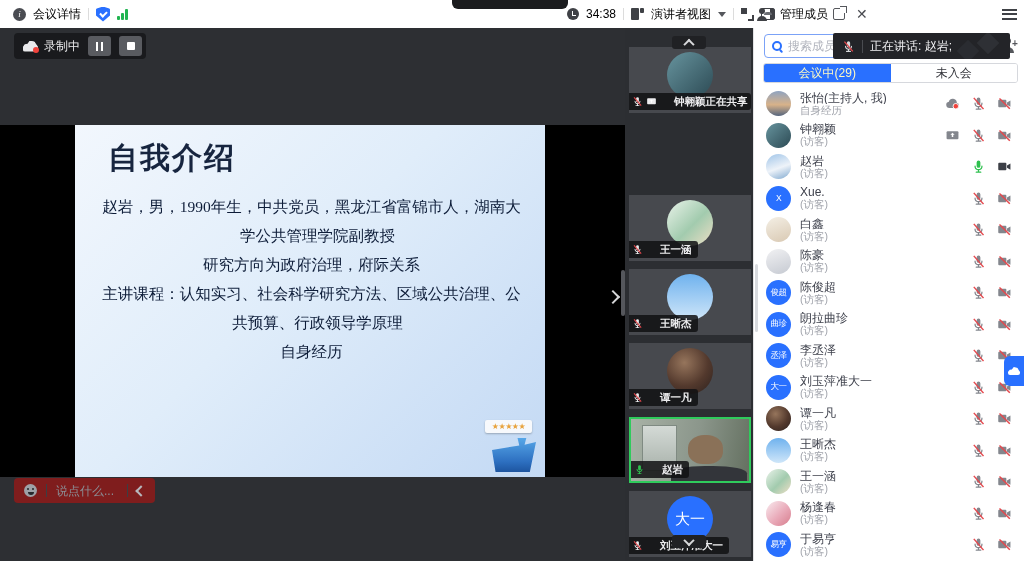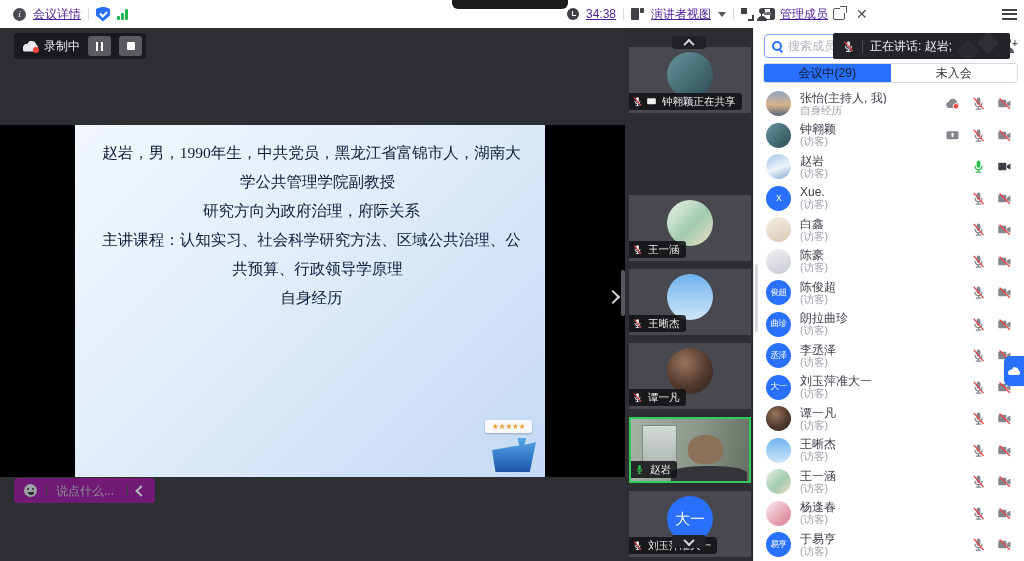--- a/index.html
+++ b/index.html
@@ -2,21 +2,21 @@
 <html><head>
 <meta charset="utf-8">
 <style>
   * { margin:0; padding:0; box-sizing:border-box; }
   body { font-family:"Liberation Sans", sans-serif; background:#888; }
   .app { position:relative; width:1024px; height:561px; background:#2d2f33; overflow:hidden; font-family:"Liberation Sans",sans-serif; }
 
   
   .topbar { position:absolute; top:0; left:0; width:1024px; height:28px; background:#fff; z-index:20; }
   .topbar .grp { position:absolute; top:0; height:28px; display:flex; align-items:center; gap:7px; }
-  .tb-text { font-size:12px; color:#4c1d95;text-decoration:underline; }
+  .tb-text { font-size:12px; color:#000000; }
   .tb-div { width:1px; height:12px; background:#dcdcdc; }
   .info-ic { width:13px; height:13px; border-radius:50%; background:#4a4c52; color:#fff; font-size:9px; display:flex; align-items:center; justify-content:center; font-style:italic; font-family:"Liberation Serif",serif; }
   .shield { width:14px; height:15px; background:#2970ff; border-radius:3px 3px 6px 6px; clip-path:polygon(50% 0,100% 15%,100% 60%,50% 100%,0 60%,0 15%); position:relative; }
   .shield:after { content:""; position:absolute; left:4px; top:4px; width:5px; height:3px; border-left:2px solid #fff; border-bottom:2px solid #fff; transform:rotate(-45deg); }
   .signal { display:flex; align-items:flex-end; gap:1.5px; height:11px; }
   .signal i { width:2.5px; background:#21b451; border-radius:1px; display:block; }
   .signal i:nth-child(1){height:4px}.signal i:nth-child(2){height:7px}.signal i:nth-child(3){height:11px}
   .clock { width:12px; height:12px; border-radius:50%; background:#3f4146; position:relative; }
   .clock:after { content:""; position:absolute; left:5px; top:3px; width:3px; height:4px; border-left:1.5px solid #fff; border-bottom:1.5px solid #fff; }
   .layout-ic { width:13px; height:12px; position:relative; }
@@ -55,35 +55,35 @@
 
   .rec { position:absolute; left:14px; top:5px; height:26px; display:flex; align-items:center; background:#191a1d; border-radius:4px; padding:0 4px 0 9px; gap:6px; }
   .rec-cloud { position:relative; width:15px; height:11px; }
   .rec-cloud:before { content:""; position:absolute; inset:0; background:#e9e9eb; border-radius:6px 6px 2px 2px; clip-path:polygon(0 100%,0 55%,12% 35%,30% 30%,45% 0,75% 5%,88% 35%,100% 55%,100% 100%); }
   .rec-cloud:after { content:""; position:absolute; right:-1px; bottom:-1px; width:6px; height:6px; border-radius:50%; background:#f0433c; }
   .rec-label { color:#ececee; font-size:12px; }
   .rec-btn { width:23px; height:20px; background:#595b60; border-radius:3px; display:flex; align-items:center; justify-content:center; margin-left:2px; }
   .pause-g { width:7px; height:9px; border-left:2.5px solid #fff; border-right:2.5px solid #fff; }
   .stop-g { width:8px; height:8px; background:#fff; border-radius:1px; }
 
-  .chat { position:absolute; left:14px; top:450px; height:25px; background:#701a75; border-radius:4px; display:flex; align-items:center; padding:0 10px; gap:9px; }
+  .chat { position:absolute; left:14px; top:450px; height:25px; background:#7f1d1d; border-radius:4px; display:flex; align-items:center; padding:0 10px; gap:9px; }
   .emoji-ic { width:13px; height:13px; border-radius:50%; background:#9ea1a7; position:relative; }
   .emoji-ic:before { content:""; position:absolute; left:3px; top:4px; width:2px; height:2px; background:#25272b; border-radius:50%; box-shadow:5px 0 0 #25272b; }
   .emoji-ic:after { content:""; position:absolute; left:3.5px; top:7.5px; width:6px; height:3px; border-radius:0 0 6px 6px; background:#25272b; }
   .chat-input { background:transparent; border:none; outline:none; color:#8b8e95; font-size:12px; width:62px; font-family:"Liberation Sans",sans-serif; }
   .chat-input::placeholder { color:#8b8e95; }
   .chat-div { width:1px; height:13px; background:#3c3e43; }
   .chat-col { width:8px; height:8px; border-left:2px solid #b6b8bd; border-bottom:2px solid #b6b8bd; transform:rotate(45deg); }
 
   
   .strip { position:absolute; left:625px; top:28px; width:128px; height:533px; background:#2c2e32; overflow:hidden; }
   .thumb { position:absolute; left:4px; width:122px; height:66px; background:#47494e; overflow:hidden; }
   .thumb.active { border:2px solid #2fcb5c; }
   .t-avatar { position:absolute; left:50%; top:5px; transform:translateX(-50%); width:46px; height:46px; border-radius:50%; display:flex; align-items:center; justify-content:center; color:#fff; font-size:15px; }
-  .t-label { position:absolute; left:0; bottom:3px; max-width:100%; display:flex; align-items:center; gap:5px; background:rgba(16,17,19,.85); border-radius:0 3px 3px 0; padding:1.5px 6px 1.5px 3px; color:#ececee; font-size:10.5px; white-space:nowrap; overflow:hidden; }
+  .t-label { position:absolute; left:0; bottom:3px; max-width:100%; display:flex; align-items:center; gap:17px; background:rgba(16,17,19,.85); border-radius:0 3px 3px 0; padding:1.5px 6px 1.5px 3px; color:#ececee; font-size:10.5px; white-space:nowrap; overflow:hidden;font-weight:bold; }
   .t-label .ic { width:11px; height:11px; flex:0 0 auto; }
   .live { position:absolute; inset:0; background:linear-gradient(100deg,#a8b2a6 0%,#8b968b 55%,#647060 100%); }
   .live .door { position:absolute; left:9%; top:10%; width:30%; height:74%; background:linear-gradient(180deg,#d4dad6,#a9b2ab); border:1px solid #7f8a82; }
   .live .head { position:absolute; right:22%; top:26%; width:30%; height:46%; background:#8a7158; border-radius:46% 46% 42% 42%; }
   .live .torso { position:absolute; right:2%; bottom:-2%; width:64%; height:26%; background:#33353a; border-radius:45% 45% 0 0; }
   .strip-chevron { position:absolute; left:47px; width:34px; height:13px; background:#202124; border-radius:3px; display:flex; align-items:center; justify-content:center; z-index:5; }
   .chev-up { width:8px; height:8px; border-left:2px solid #d7d8da; border-top:2px solid #d7d8da; transform:rotate(45deg) translate(1px,1px); }
   .chev-dn { width:8px; height:8px; border-left:2px solid #d7d8da; border-top:2px solid #d7d8da; transform:rotate(225deg) translate(1px,1px); }
 
   
@@ -112,21 +112,21 @@
 
   .toast { position:absolute; left:79px; top:5px; width:177px; height:26px; background:#232428; border-radius:2px; display:flex; align-items:center; gap:7px; padding:0 9px; z-index:8; overflow:hidden; }
   .toast .wm { position:absolute; right:14px; top:2px; width:16px; height:16px; background:#2e3035; transform:rotate(45deg); }
   .toast .wm2 { right:34px; top:10px; background:#2a2c31; }
   .toast .ic { width:13px; height:13px; color:#d8d9dc; position:relative; z-index:2; }
   .toast-div { width:1px; height:13px; background:#4a4c51; position:relative; z-index:2; }
   .toast-text { color:#f2f2f4; font-size:12px; position:relative; z-index:2; white-space:nowrap; }
 
   .tabs { position:absolute; left:9px; top:35px; width:255px; height:20px; display:flex; border:1px solid #d6d8dd; border-radius:3px; overflow:hidden; }
   .tab { flex:1; display:flex; align-items:center; justify-content:center; font-size:12px; color:#33343a; background:#fff; }
-  .tab.active { background:#2970ff; color:#0f172a; }
+  .tab.active { background:#2970ff; color:#fef9c3; }
 
   .members { position:absolute; left:0; top:60px; width:271px; height:473px; overflow:hidden; }
   .member { height:31.5px; display:flex; align-items:center; padding:0 13px 0 12px; gap:9px; }
   .m-avatar { width:25px; height:25px; border-radius:50%; flex:0 0 auto; display:flex; align-items:center; justify-content:center; color:#fff; font-size:8.5px; letter-spacing:-.5px; }
   .m-texts { flex:1; min-width:0; display:flex; flex-direction:column; justify-content:center; gap:1px; }
   .m-name { font-size:12px; color:#3e414c; line-height:12px; white-space:nowrap; overflow:hidden; }
   .m-sub { font-size:10.5px; color:#a0a3ab; line-height:11px; white-space:nowrap; }
   .m-icons { display:flex; align-items:center; gap:11px; flex:0 0 auto; color:#83868d; }
   .m-icons .ic { width:15px; height:15px; }
   .panel-scroll { position:absolute; left:1px; top:236px; width:3px; height:68px; background:#d8dade; border-radius:2px; }
@@ -186,20 +186,21 @@
       <span class="rec-btn">
           <span class="pause-g"></span>
         </span>
       <span class="rec-btn">
           <span class="stop-g"></span>
         </span>
     </div>
 
     <div class="stage">
       <div class="slide">
+        <div class="slide-title">自我介绍</div>
         <div class="slide-body">
 
             <div class="b">赵岩，男，1990年生，中共党员，黑龙江省富锦市人，湖南大学公共管理学院副教授</div>
 
             <div class="b">研究方向为政府治理，府际关系</div>
 
             <div class="b">主讲课程：认知实习、社会科学研究方法、区域公共治理、公共预算、行政领导学原理</div>
 
 
             <div class="b">自身经历</div>

